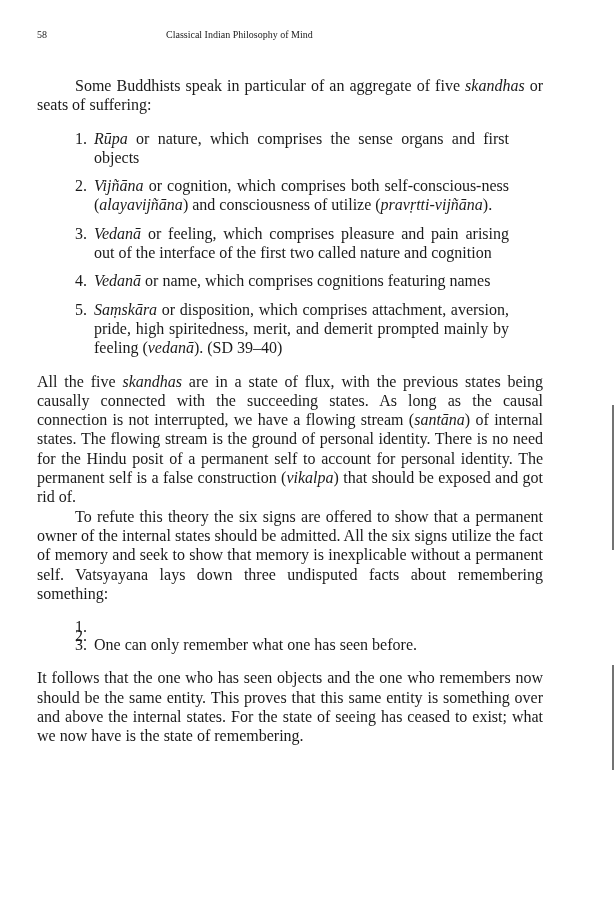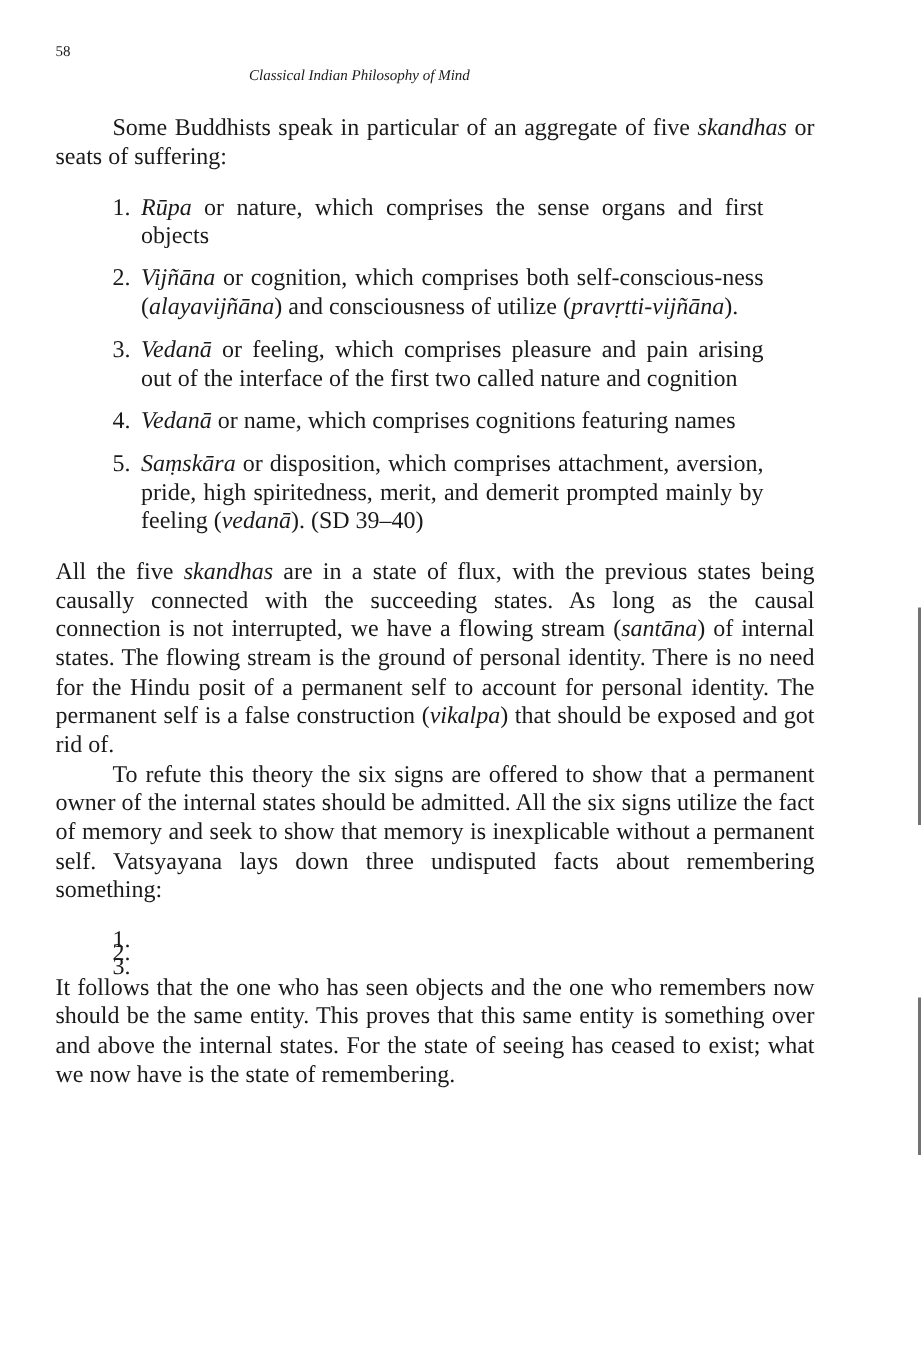--- a/index.html
+++ b/index.html
@@ -1,21 +1,21 @@
 <!DOCTYPE html>
 <html><head>
 <meta charset="utf-8">
 <style>
   html, body { margin: 0; padding: 0; background: #ffffff; }
   body { width: 614px; height: 905px; position: relative; overflow: hidden;
          font-family: "Liberation Serif", "DejaVu Serif", serif; color: #1a1a1a; }
   .page { position: absolute; left: 0; top: 0; width: 614px; height: 905px; }
   .header { position: absolute; top: 29px; left: 37px; width: 520px; height: 20px; font-size: 10px; }
   .pnum { position: absolute; left: 0; top: 0; }
-  .running-title { position: absolute; left: 129px; top: 16px; font-style: italic; }
+  .running-title { position: absolute; left: 129px; top: 0; }
   .body { position: absolute; left: 37px; top: 76px; width: 506px; font-size: 16px; line-height: 19.3px; }
   p { margin: 0; text-align: justify; }
   .indent { text-indent: 38px; }
   ol { margin: 0; padding: 0; list-style: none; }
   ol li { position: relative; padding-left: 57px; padding-right: 34px; text-align: justify; }
   .num { position: absolute; left: 38px; top: 0; }
   i { font-style: italic; }
   .gap-s { height: 9px; }
   .gap-m { height: 14px; }
   .edge { position: absolute; left: 612px; width: 1.5px; background: #444; opacity: 0.75; }
@@ -48,21 +48,21 @@
 
     <p><span>All the five </span><i>skandhas</i><span> are in a state of flux, with the previous states being causally connected with the succeeding states. As long as the causal connection is not interrupted, we have a flowing stream (</span><i>santāna</i><span>) of internal states. The flowing stream is the ground of personal identity. There is no need for the Hindu posit of a permanent self to account for personal identity. The permanent self is a false construction (</span><i>vikalpa</i><span>) that should be exposed and got rid of.</span></p>
     <p class="indent">To refute this theory the six signs are offered to show that a permanent owner of the internal states should be admitted. All the six signs utilize the fact of memory and seek to show that memory is inexplicable without a permanent self. Vatsyayana lays down three undisputed facts about remembering something:</p>
 
     <div class="gap-m"></div>
     <ol>
       <li><span class="num">1.</span></li>
       <div class="gap-s"></div>
       <li><span class="num">2.</span></li>
       <div class="gap-s"></div>
-      <li><span class="num">3.</span></li>
+      <li><span class="num">3.</span><span>One can only remember what one has seen before.</span></li>
     </ol>
     <div class="gap-m"></div>
 
     <p>It follows that the one who has seen objects and the one who remembers now should be the same entity. This proves that this same entity is something over and above the internal states. For the state of seeing has ceased to exist; what we now have is the state of remembering.</p>
   </div>
 
   <div class="edge" style="top:405px;height:145px;"></div>
   <div class="edge" style="top:665px;height:105px;"></div>
 </div>
 

